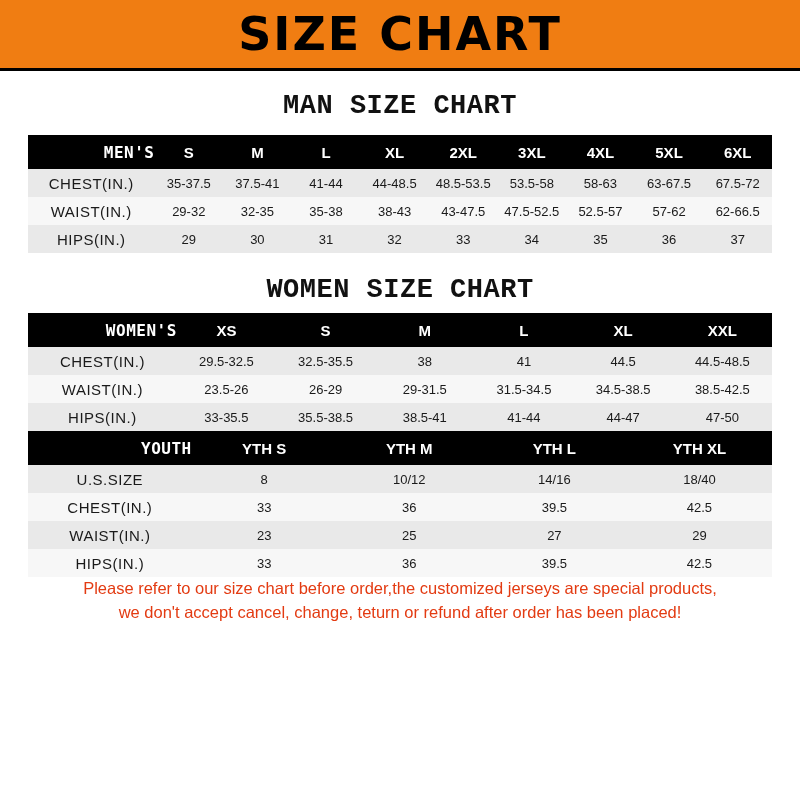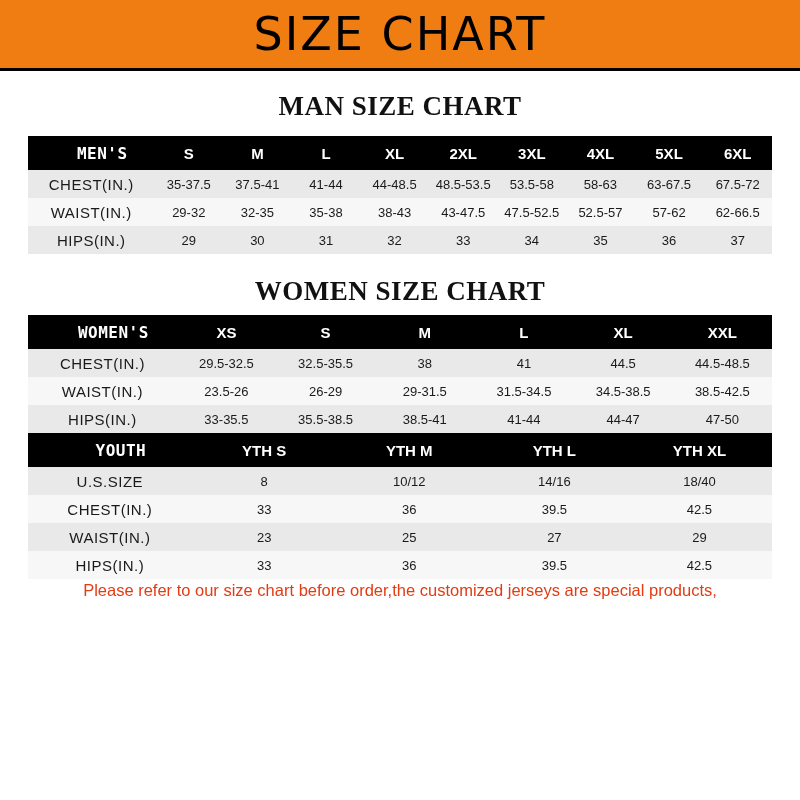--- a/index.html
+++ b/index.html
@@ -24,30 +24,30 @@
   .banner {
     height: 68px;
     background: #f07d12;
     display: flex;
     align-items: center;
     justify-content: center;
     border-bottom: 3px solid #000000;
   }
   .banner-title {
     font-family: "DejaVu Sans", sans-serif;
-    font-weight: normal;
+    font-weight: bold;
     font-size: 46px;
     letter-spacing: 2px;
     color: #000000;
     line-height: 1;
   }
   
   .section-title {
     text-align: center;
-    font-family: Liberation Serif, serif;
+    font-family: Liberation Mono, monospace;
     font-weight: bold;
     font-size: 27px;
     letter-spacing: 0.5px;
     color: #111111;
   }
   .s1-title { margin-top: 20px; margin-bottom: 14px; }
   .s2-title { margin-top: 22px; margin-bottom: 8px; }
   .s3-title { margin-top: 24px; margin-bottom: 14px; }
 
   
@@ -73,21 +73,21 @@
     background: #000000;
     color: #ffffff;
     height: 34px;
     font-size: 15px;
     font-weight: bold;
   }
   table.size thead th.rowhead {
     font-family: "DejaVu Sans Mono", monospace;
     font-size: 16px;
     letter-spacing: 0.5px;
-    text-align: center;
+    text-align: right;
     padding-left: 22px;
   }
   table.size tbody tr.odd td { background: #e9e9e9; }
   table.size tbody tr.even td { background: #f7f7f7; }
   table.size tbody td.rowhead {
     font-family: "Liberation Sans", sans-serif;
     font-size: 15px;
     letter-spacing: 0.5px;
     color: #1a1a1a;
     text-align: center;
@@ -288,15 +288,16 @@
             <td>36</td>
             <td>39.5</td>
             <td>42.5</td>
           </tr>
         </tbody>
     </table>
   </div>
 
   <div class="note" style="color: rgb(227, 59, 18);">
     <span class="line">Please refer to our size chart before order,the customized jerseys are special products,</span>
+    <span class="line">we don't accept cancel, change, teturn or refund after order has been placed!</span>
   </div>
 
 </div>
 
 </body></html>

